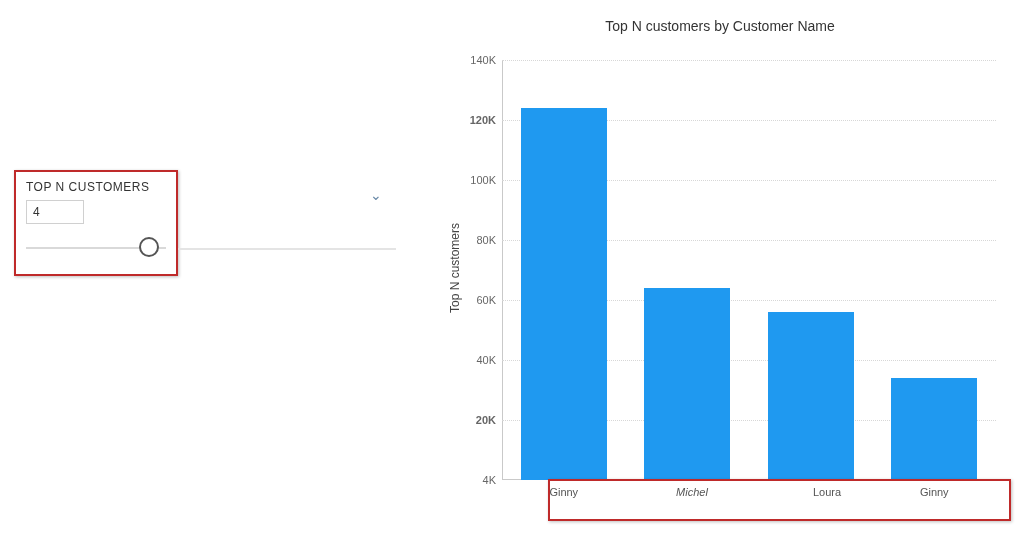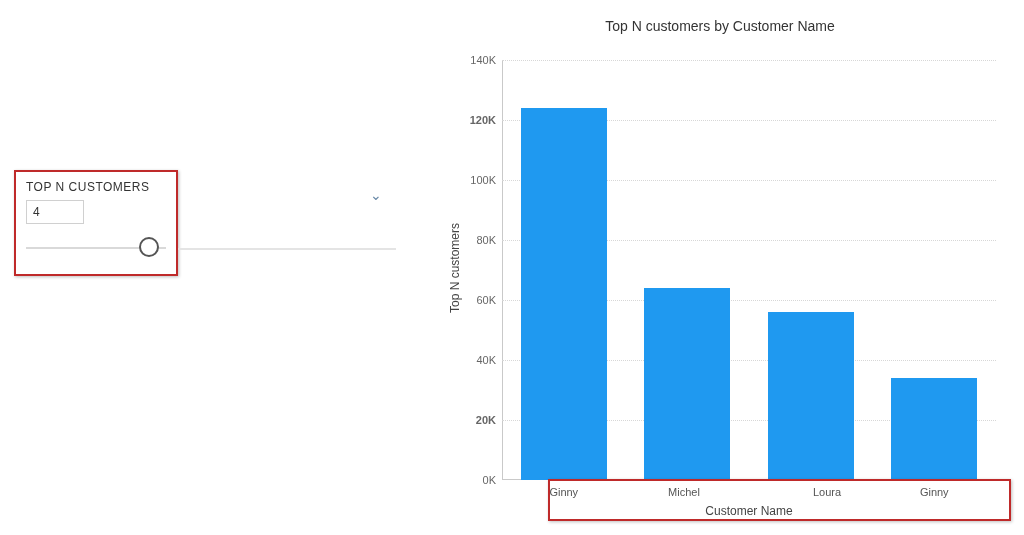--- a/index.html
+++ b/index.html
@@ -173,40 +173,39 @@
 </div>
 <div class="filter-chevron">⌄</div>
 <div class="slider-track-outer"></div>
 
 <div class="chart-area">
   <div class="chart-title">Top N customers by Customer Name</div>
   <div class="yaxis-title">Top N customers</div>
   <div class="plot" id="plot">
     <div class="axis-line" style="left:0;top:0;bottom:0;width:1px;"></div>
     <div class="axis-line" style="left:0;right:0;bottom:0;height:1px;"></div>
-  <div class="ytick" style="top: 420px;">0K</div>
+  <div class="ytick" style="top: 420px;">4K</div>
       <div class="gridline" style="top: 360px;"></div>
       <div class="ytick" style="top: 360px; font-weight: bold;">20K</div>
       <div class="gridline" style="top: 300px;"></div>
       <div class="ytick" style="top: 300px;">40K</div>
       <div class="gridline" style="top: 240px;"></div>
       <div class="ytick" style="top: 240px;">60K</div>
       <div class="gridline" style="top: 180px;"></div>
       <div class="ytick" style="top: 180px;">80K</div>
       <div class="gridline" style="top: 120px;"></div>
       <div class="ytick" style="top: 120px; text-align: center;">100K</div>
       <div class="gridline" style="top: 60px;"></div>
       <div class="ytick" style="top: 60px; font-weight: bold;">120K</div>
       <div class="gridline" style="top: 0px;"></div>
       <div class="ytick" style="top: 0px; text-align: center;">140K</div>
       <div class="bar" style="left: 18.525px; width: 86.45px; height: 372px;"></div>
       <div class="xlabel" style="left: 61.75px;">Ginny</div>
       <div class="bar" style="left: 142.025px; width: 86.45px; height: 192px;"></div>
-      <div class="xlabel" style="left: 182px;">Michel</div>
+      <div class="xlabel" style="left: 190px; font-style: italic;">Michel</div>
       <div class="bar" style="left: 265.525px; width: 86.45px; height: 168px;"></div>
       <div class="xlabel" style="left: 325px;">Loura</div>
       <div class="bar" style="left: 389.025px; width: 86.45px; height: 102px;"></div>
       <div class="xlabel" style="left: 432.25px;">Ginny</div>
     </div>
-  <div class="xaxis-title">Customer Name</div>
 </div>
 
 <div class="xaxis-highlight"></div>
 
 </body></html>

